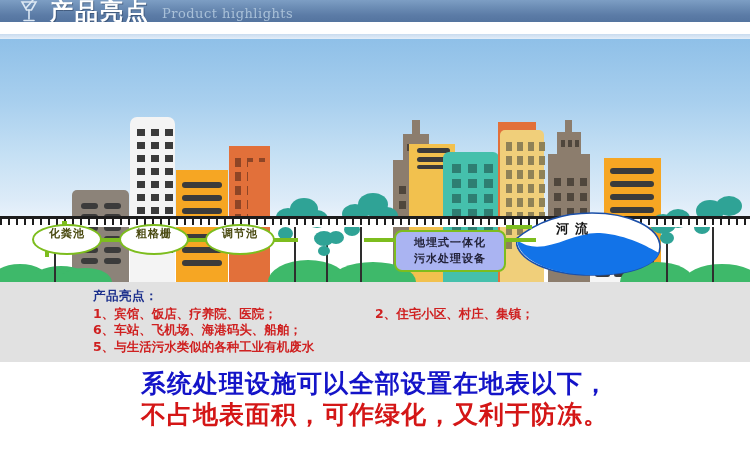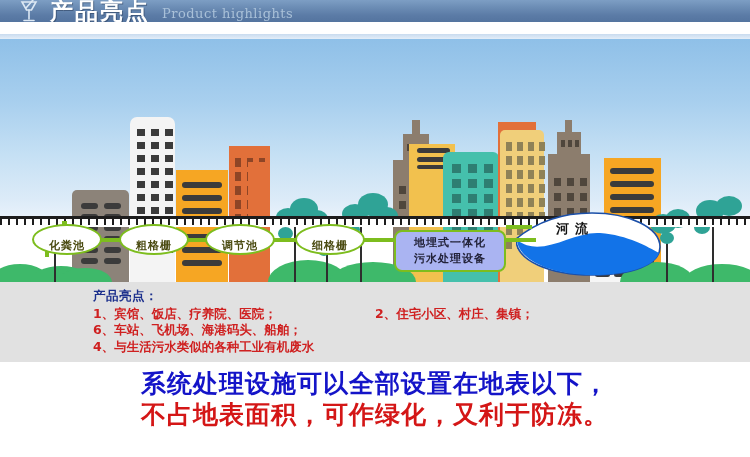--- a/index.html
+++ b/index.html
@@ -62,21 +62,21 @@
       #1d1d1d 0px, #1d1d1d 2px, transparent 2px, transparent 8px);
   }
   .sawtooth2 {
     position:absolute; left:0; top:177px; width:750px; height:3px; background:#1d1d1d;
   }
 
   
   .pipe { position:absolute; background:#7dbd1e; }
   .node {
     position:absolute; border:2.5px solid #7dbd1e; background:#ffffff;
-    border-radius:50%/50%; display:flex; align-items:flex-end; justify-content:center;
+    border-radius:50%/50%; display:flex; align-items:flex-start; justify-content:center;
     color:#4a4a10; font-size:11px; font-weight:bold; letter-spacing:1px; white-space:nowrap;
     font-family:"DejaVu Sans","Liberation Sans",sans-serif;
   }
   .eqbox {
     position:absolute; border:2.5px solid #7dbd1e; background:#aab4f2;
     border-radius:8px; display:flex; flex-direction:column;
     align-items:center; justify-content:center; line-height:1.45;
     color:#23233a; font-size:11px; font-weight:bold; letter-spacing:1px;margin-top:13px;
   }
   .river-label {
@@ -464,37 +464,34 @@
 
     <div class="node" style="left:32px; top:185px; width:70px; height:31px;">
       <span>化粪池</span>
     </div>
     <div class="node" style="left:119px; top:185px; width:70px; height:31px;">
       <span>粗格栅</span>
     </div>
     <div class="node" style="left:205px; top:185px; width:70px; height:31px;">
       <span>调节池</span>
     </div>
-    <div class="node" style="left:295px; top:185px; width:70px; height:31px;">
-      <span>细格栅</span>
-    </div>
 
     <div class="eqbox" style="left:394px; top:178px; width:112px; height:42px;">
       <div>地埋式一体化</div>
       <div>污水处理设备</div>
     </div>
   </div>
 
   <div class="specband"></div>
 
   <div class="spec-title">产品亮点：</div>
 
   <div class="spec-row spec-l1">1、宾馆、饭店、疗养院、医院；</div>
   <div class="spec-row spec-l2">6、车站、飞机场、海港码头、船舶；</div>
-  <div class="spec-row spec-l3">4、与生活污水类似的各种工业有机废水</div>
+  <div class="spec-row spec-l3">5、与生活污水类似的各种工业有机废水</div>
   <div class="spec-row spec-r1">2、住宅小区、村庄、集镇；</div>
 
   <div class="headline">
     <span class="hl-line hl-blue">系统处理设施可以全部设置在地表以下，</span>
     <span class="hl-line hl-red">不占地表面积，可作绿化，又利于防冻。</span>
   </div>
 
 </div>
 
 </body></html>

